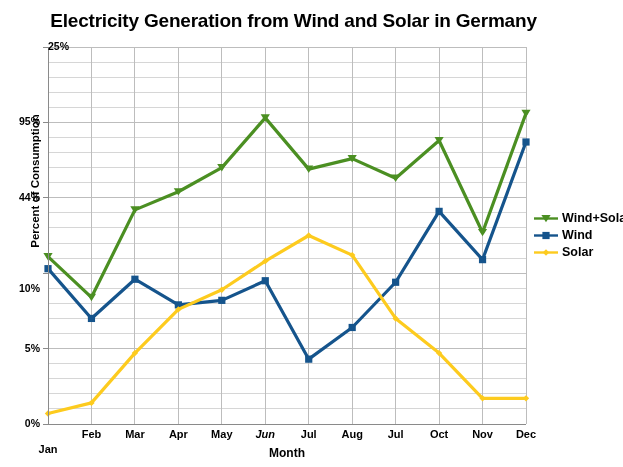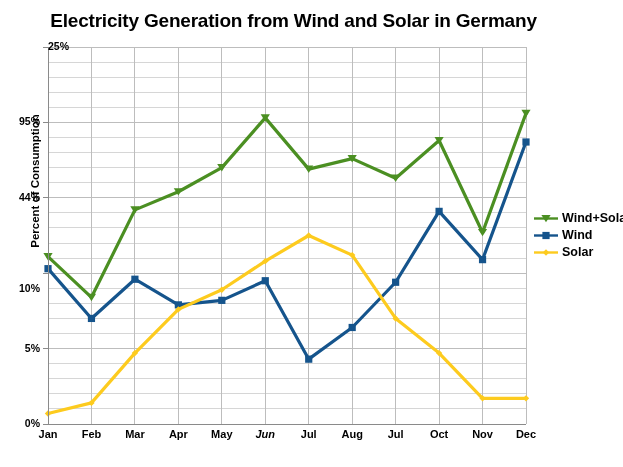--- a/index.html
+++ b/index.html
@@ -208,35 +208,36 @@
 
   <div id="ytick-layer">
       <div class="ytick-label" style="left: 0px; top: 417px;">0%</div>
       <div class="ytick-label" style="left: 0px; top: 341.6px;">5%</div>
       <div class="ytick-label" style="left: 0px; top: 266.2px; margin-top: 16px;">10%</div>
       <div class="ytick-label" style="left: 0px; top: 190.8px;">44%</div>
       <div class="ytick-label" style="left: 0px; top: 115.4px;">95%</div>
       <div class="ytick-label" style="left: 0px; top: 40px; padding-left: 29px;">25%</div>
     </div>
   <div id="xtick-layer">
-      <div class="xtick-label" style="left: 20px;">Jan</div>
+      <div class="xtick-label" style="left: 20px; margin-top: 15px;">Jan</div>
       <div class="xtick-label" style="left: 63.4545px;">Feb</div>
       <div class="xtick-label" style="left: 106.909px;">Mar</div>
       <div class="xtick-label" style="left: 150.364px;">Apr</div>
       <div class="xtick-label" style="left: 193.818px;">May</div>
       <div class="xtick-label" style="left: 237.273px; font-style: italic;">Jun</div>
       <div class="xtick-label" style="left: 280.727px; text-align: center;">Jul</div>
       <div class="xtick-label" style="left: 324.182px;">Aug</div>
       <div class="xtick-label" style="left: 367.636px;">Jul</div>
       <div class="xtick-label" style="left: 411.091px;">Oct</div>
       <div class="xtick-label" style="left: 454.545px;">Nov</div>
       <div class="xtick-label" style="left: 498px;">Dec</div>
     </div>
 
   <div class="y-axis-title">Percent of Consumption</div>
+  <div class="x-axis-title">Month</div>
 
   <div class="legend" id="legend">
       <div class="legend-row">
         <div class="legend-swatch"><svg width="26" height="13">
             <line x1="1" x2="25" y1="6.5" y2="6.5" stroke="#4B8F22" stroke-width="2.4"></line>
             <polygon points="8.4,2.9 17.6,2.9 13,10.3" fill="#4B8F22"></polygon>
           </svg></div>
         <span class="legend-label">Wind+Solar</span>
       </div>
       <div class="legend-row">

